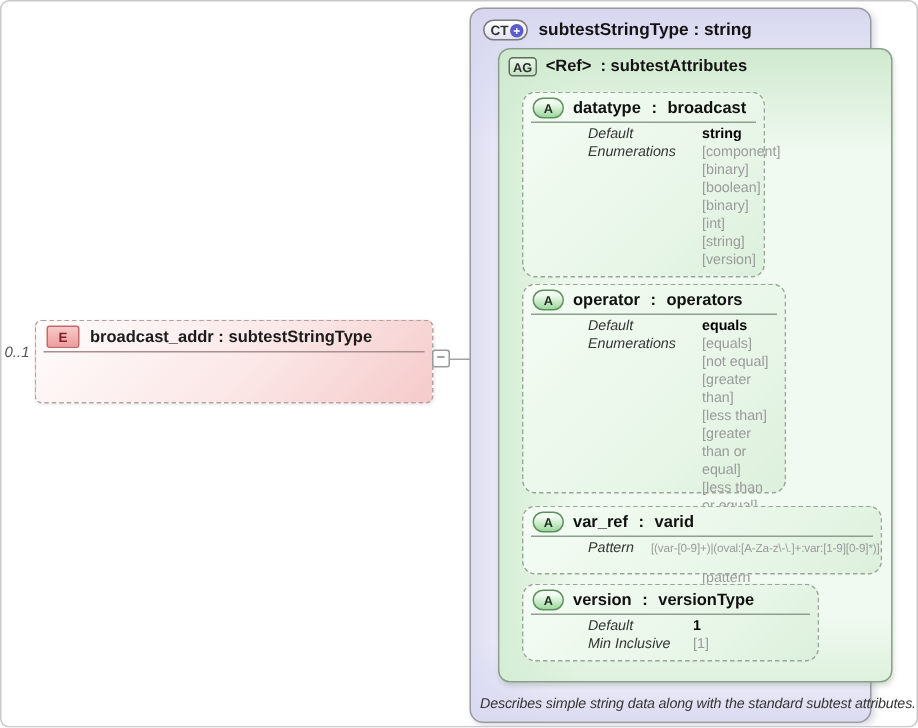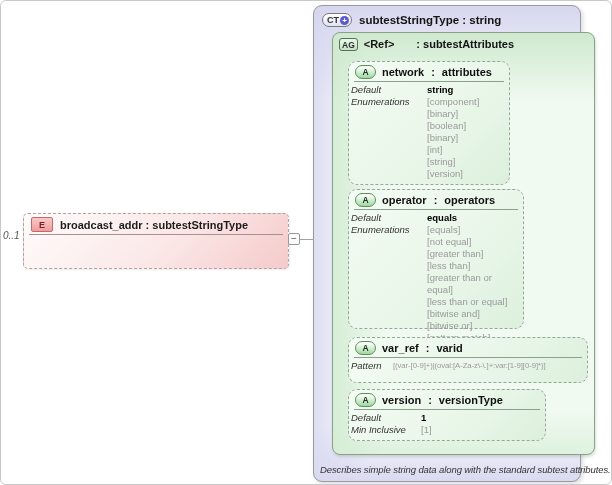--- a/index.html
+++ b/index.html
@@ -73,42 +73,42 @@
       #f1faf1;
     box-shadow:1px 2px 3px rgba(100,130,100,.25);
   }
   .ag-header { position:absolute; left:6px; top:5px; display:flex; gap:6px; }
   .badge-ag {
     height:13px; box-sizing:border-box; display:flex; align-items:center; padding:0 2px;
     border:1px solid #5d6d5d; border-radius:3px; background:linear-gradient(#ebf8eb,#c2e5c2);
     font-size:8.5px; font-weight:bold; color:#2e2e2e;
   }
   .ag-ref { font-size:11px; font-weight:bold; color:#141414; }
-  .ag-title { font-size:11px; font-weight:bold; color:#141414; margin-left:16px; white-space:nowrap; }
+  .ag-title { font-size:11px; font-weight:bold; color:#141414; margin-left:0; white-space:nowrap; }
 
   
   .attr-box {
     position:absolute; left:15px; box-sizing:border-box;
     border:1px dashed #97a797; border-radius:9px;
     background:linear-gradient(135deg,#f4fcf4 0%,#e6f5e6 70%,#dcefdc 100%);
   }
   .attr-datatype { top:28px;  width:162px; height:124px; }
   .attr-operator { top:156px; width:176px; height:140px; }
   .attr-varref   { top:304px; width:240px; height:46px;  }
   .attr-version  { top:356px; width:198px; height:52px;  }
   .attr-header { display:flex; align-items:center; gap:6px; padding:3px 6px 2px 6px; }
   .badge-a {
     width:19px; height:12px; flex:0 0 auto; display:flex; align-items:center; justify-content:center;
     border:1px solid #5f8f5f; border-radius:7px;
     background:linear-gradient(#f3fcf3 20%,#9ed89e); font-size:8.5px; font-weight:bold; color:#203020;
   }
   .attr-name, .attr-sep, .attr-type { font-size:11px; font-weight:bold; color:#111; white-space:nowrap; }
   .attr-sep { margin:0 1px; }
   .attr-hr { margin:0 5px; border-top:1px solid #8f9f8f; height:0; }
-  .props { padding:2px 6px 2px 2px; font-size:9.5px; line-height:12px; }
+  .props { padding:2px 6px 2px 19px; font-size:9.5px; line-height:12px;margin-left:24px; }
   .prop-row { display:grid; grid-template-columns:76px 1fr; }
   .attr-varref .prop-row { grid-template-columns:42px 1fr; }
   .attr-version .prop-row { grid-template-columns:70px 1fr; }
   .prop-label { font-style:italic; color:#333; }
   .val-default { font-weight:bold; color:#000; }
   .val-muted { color:#9a9a9a; }
   .val-pattern { color:#9a9a9a; font-size:7.8px; white-space:nowrap; letter-spacing:-0.1px; }
 </style>
 </head>
 <body>
@@ -146,23 +146,23 @@
     <div class="ag-panel">
       <div class="ag-header">
         <span class="badge-ag">AG</span>
         <span class="ag-ref">&lt;Ref&gt;</span>
         <span class="ag-title">: subtestAttributes</span>
       </div>
 
       <div class="attr-box attr-datatype">
         <div class="attr-header">
           <span class="badge-a">A</span>
-          <span class="attr-name">network</span>
-          <span class="attr-sep">:</span>
-          <span class="attr-type">attributes</span>
+          <span class="attr-name">datatype</span>
+          <span class="attr-sep">:</span>
+          <span class="attr-type">broadcast</span>
         </div>
         <div class="attr-hr"></div>
         <div class="props">
           <div class="prop-row">
             <span class="prop-label">Default</span>
             <span class="val-default">string</span>
           </div>
           <div class="prop-row">
             <span class="prop-label">Enumerations</span>
             <span>

